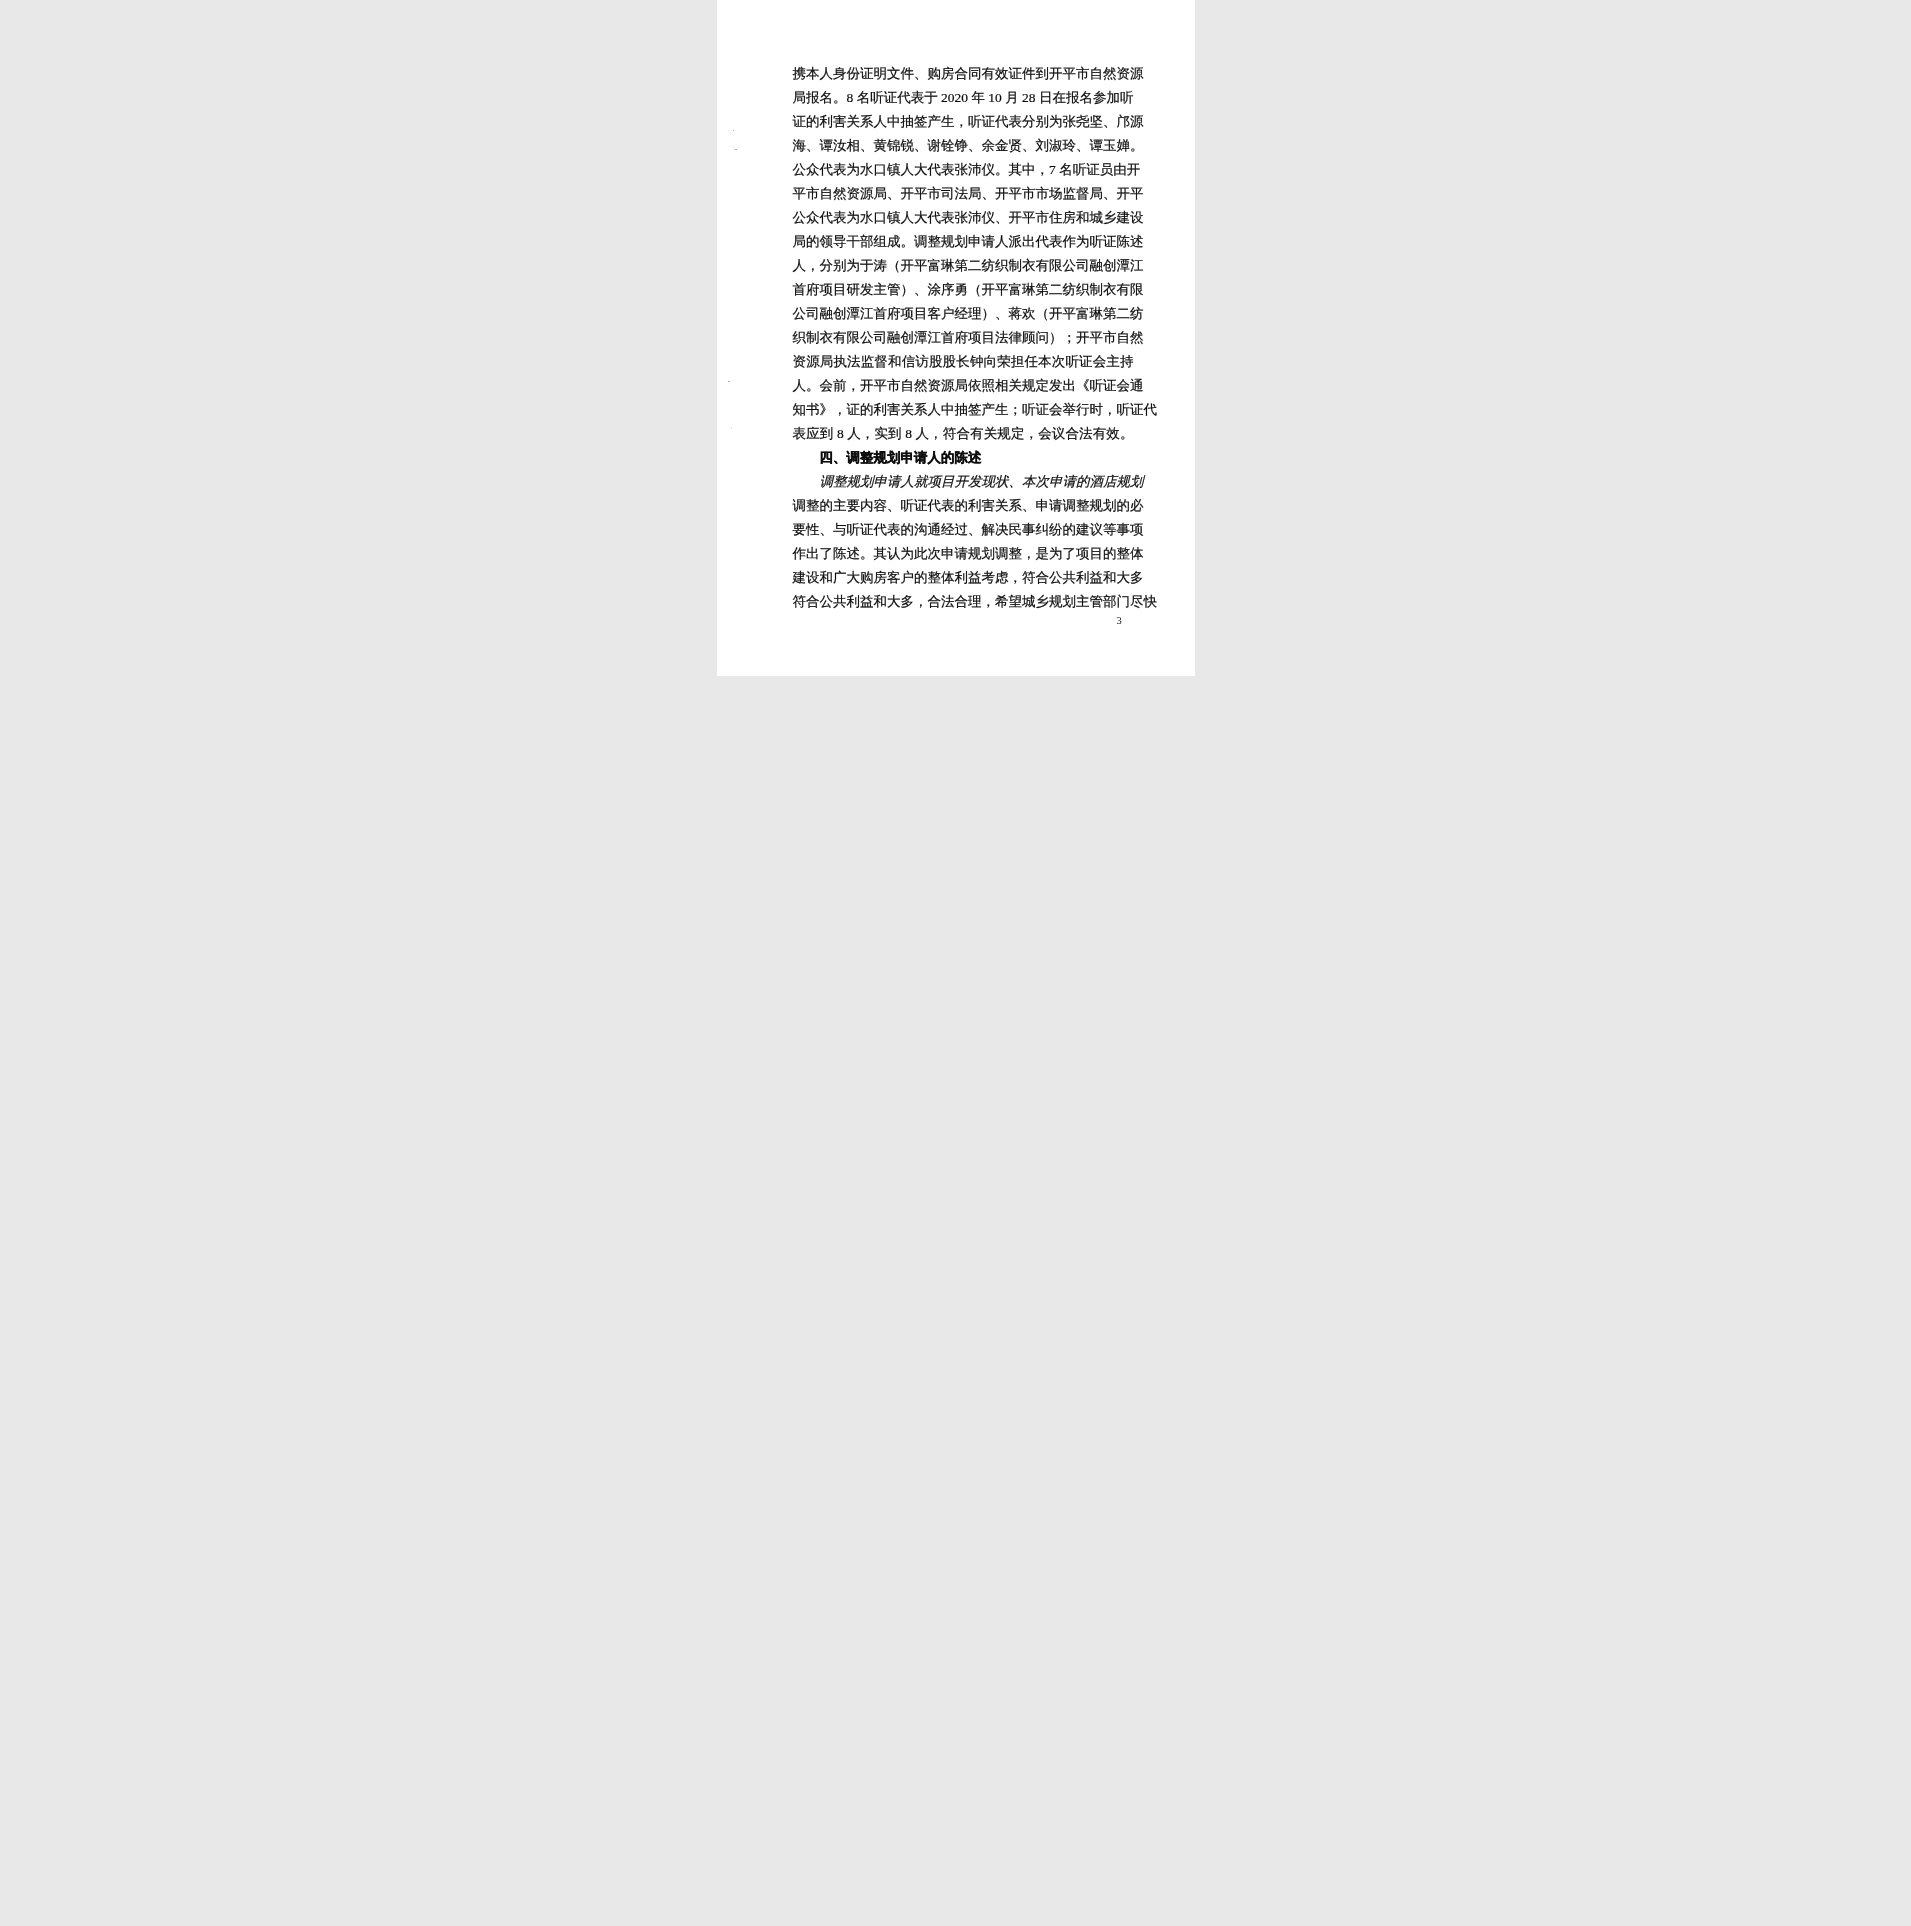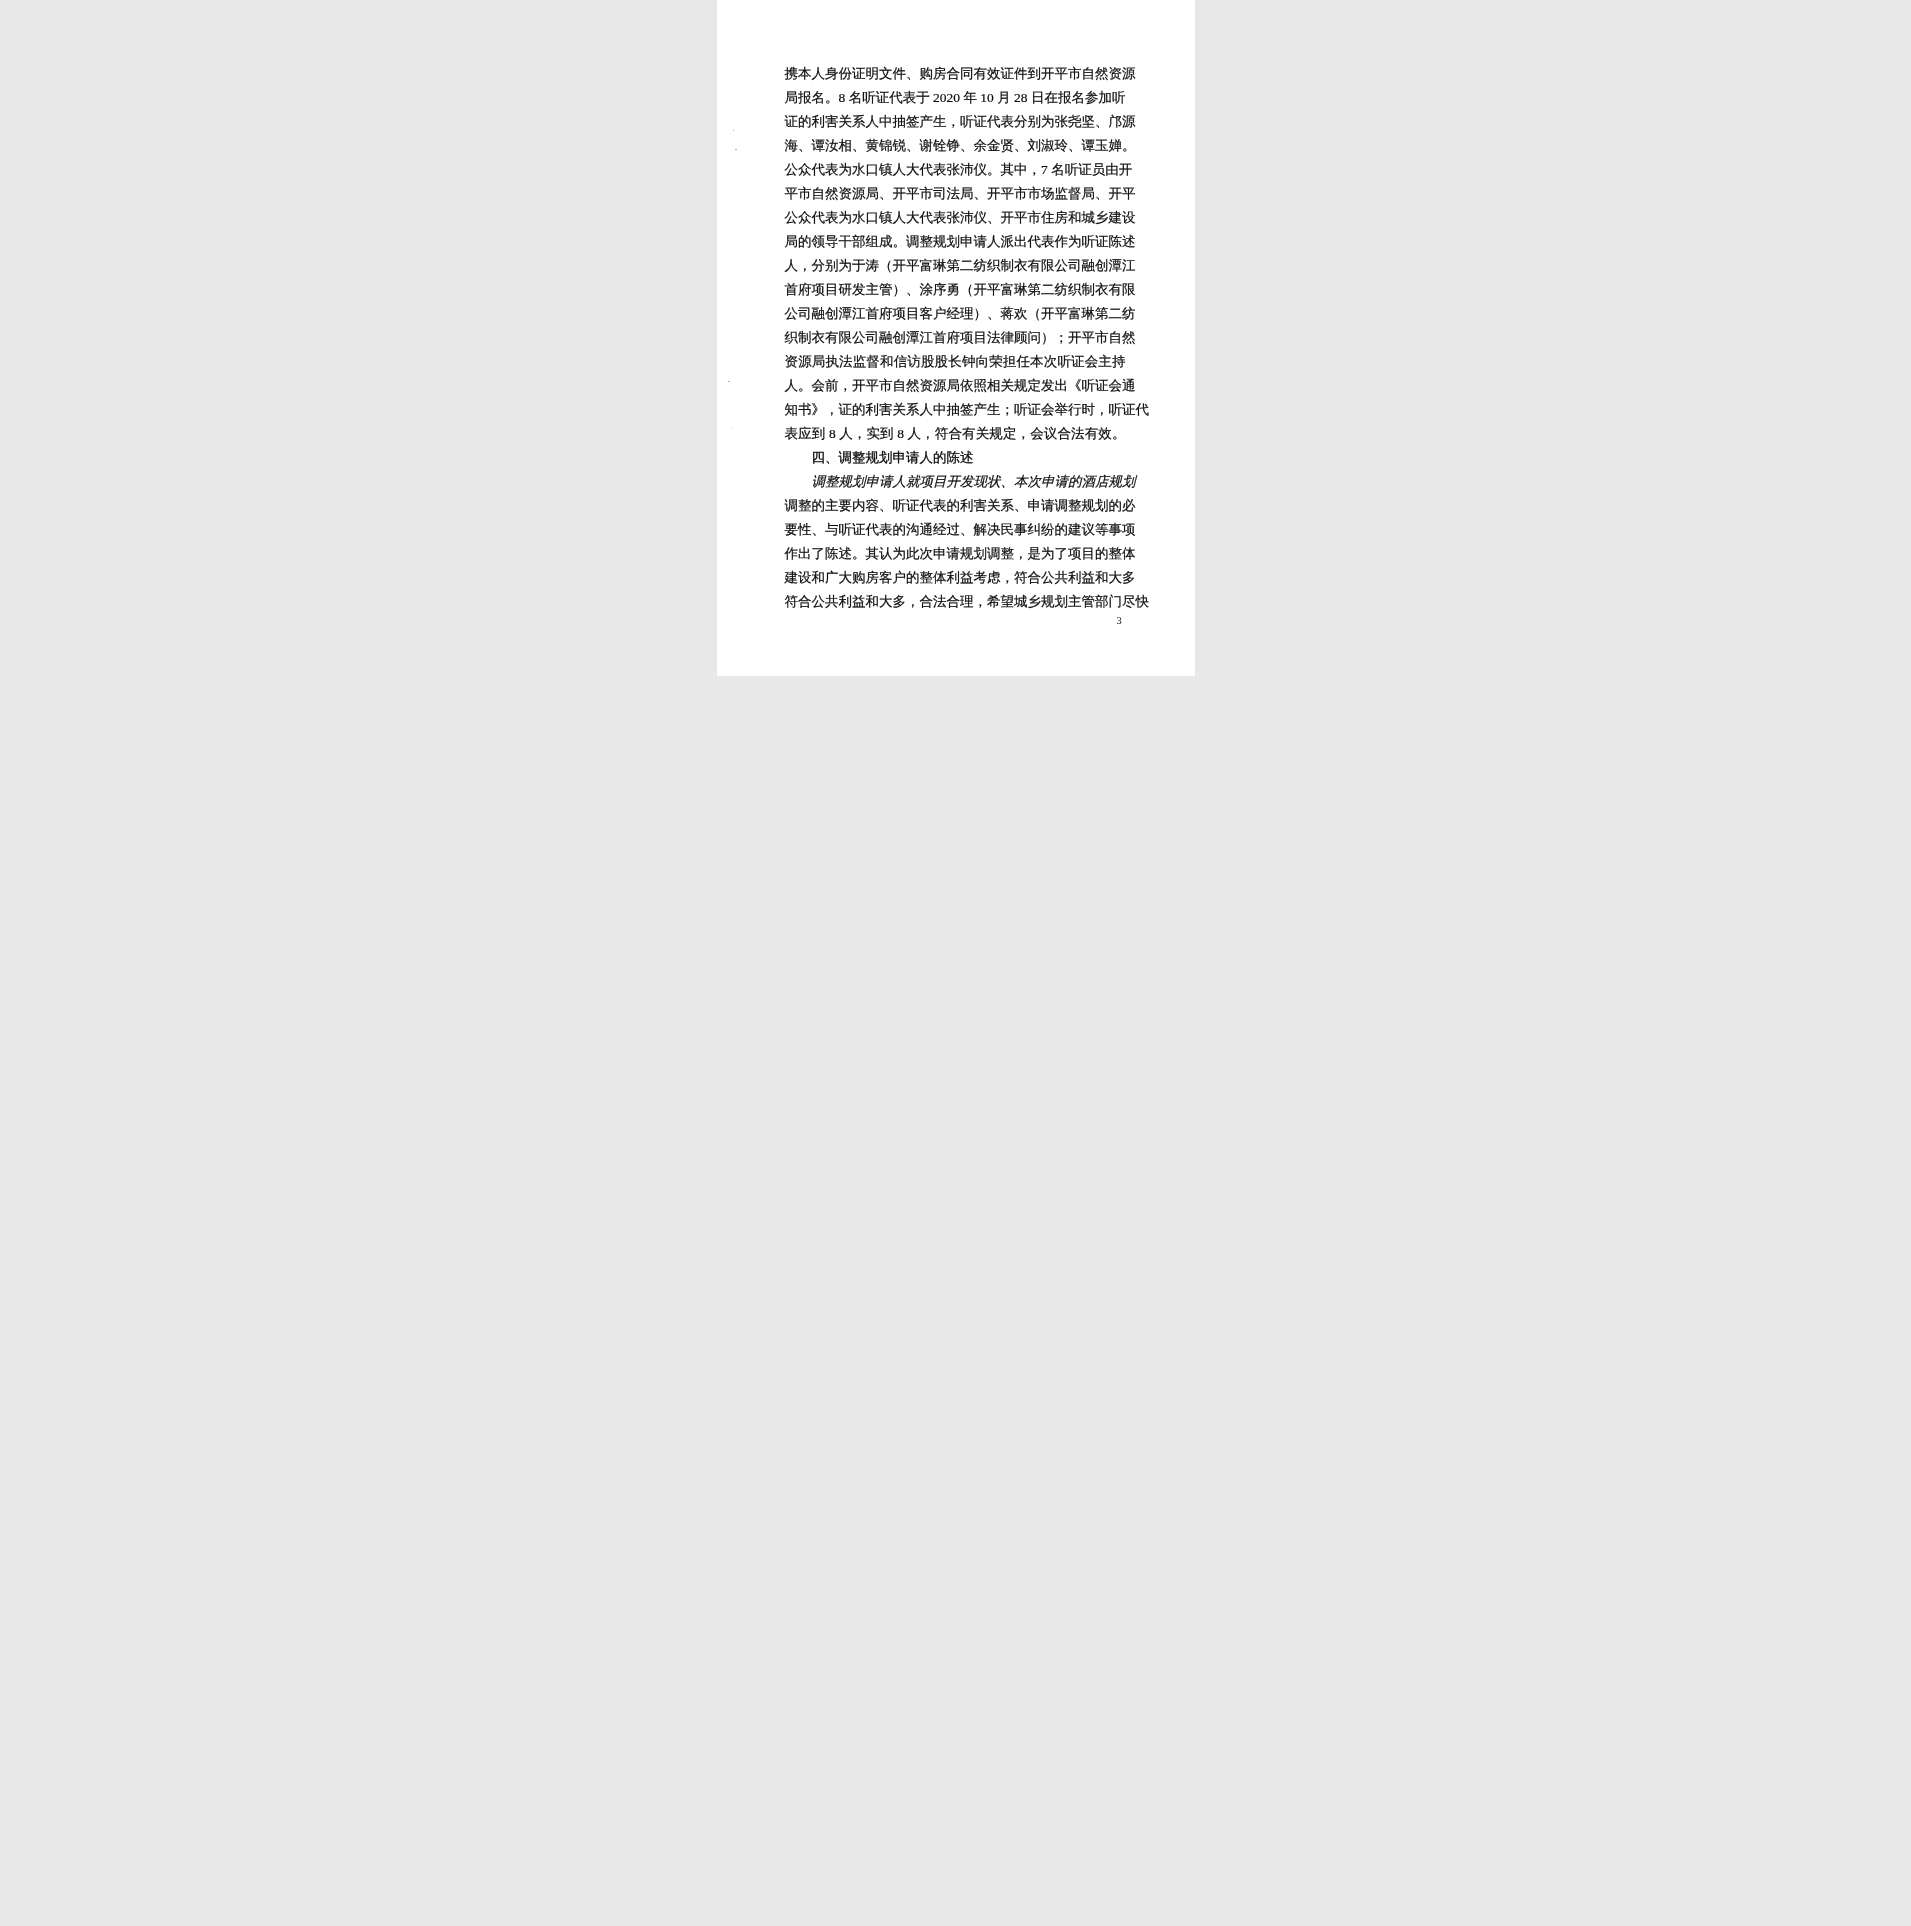--- a/index.html
+++ b/index.html
@@ -12,37 +12,37 @@
     width: 478px;
     height: 676px;
     margin: 0 auto;
     background: #ffffff;
     overflow: hidden;
     font-family: "Liberation Serif", "DejaVu Serif", serif;
     color: #0d0d0d;
   }
   .textblock {
     position: absolute;
-    left: 68px;
+    left: 76px;
     top: 62px;
     width: 341px;
   }
   .line {
     height: 24px;
     line-height: 24px;
     font-size: 13.5px;
     letter-spacing: 0;
     text-align: justify;
     text-align-last: justify;
     white-space: nowrap;
     -webkit-text-stroke: 0.2px #0d0d0d;
   }
   .line.heading {
     font-family: "Liberation Sans", "DejaVu Sans", sans-serif;
-    font-weight: 400;
+    font-weight: 700;
     padding-left: 27px;
     text-align: center;
     text-align-last: left;
     -webkit-text-stroke: 0.3px #0d0d0d;
   }
   .line.indent {
     padding-left: 27px;
     font-style: italic;
   }
   .page-number {

